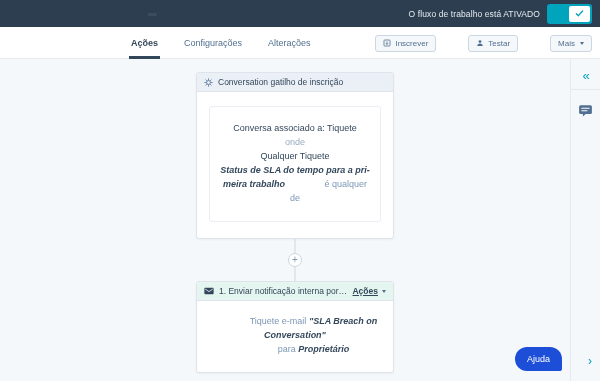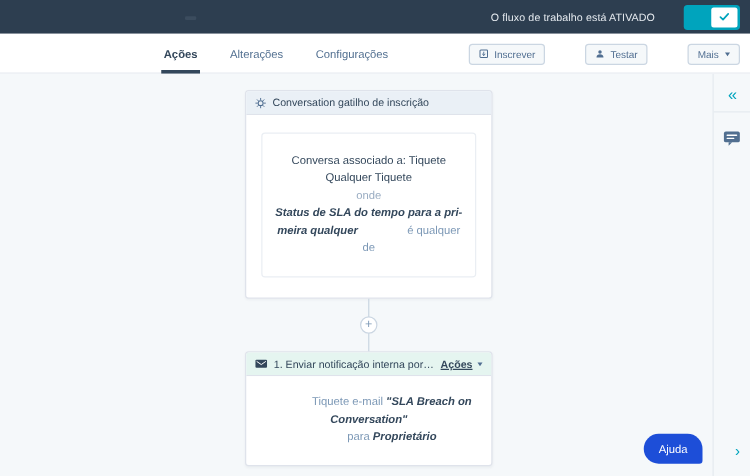--- a/index.html
+++ b/index.html
@@ -41,21 +41,21 @@
     top: 13px;
     width: 9px;
     height: 3px;
     background: #3b4c5e;
     border-radius: 1px;
   }
   .wf-status {
     font-size: 8.5px;
     color: #e5eaef;
     letter-spacing: .1px;
-    margin-right: 23px;
+    margin-right: 7px;
     white-space: nowrap;
   }
   .toggle {
     width: 45px;
     height: 20px;
     border-radius: 3px;
     background: #00a4bd;
     display: flex;
     align-items: center;
     justify-content: flex-end;
@@ -349,22 +349,22 @@
         <svg width="9" height="9" viewBox="0 0 10 10">
           <path d="M1.5 5.2 L3.8 7.4 L8.4 2.3" fill="none" stroke="#00a4bd" stroke-width="1.5" stroke-linecap="round" stroke-linejoin="round"></path>
         </svg>
       </div>
     </div>
   </div>
 
   <div class="navbar">
     <div class="tabs">
       <div class="tab active">Ações</div>
+      <div class="tab">Configurações</div>
       <div class="tab">Alterações</div>
-      <div class="tab">Configurações</div>
     </div>
 
     <div class="nav-actions">
       <div class="btn">
         <svg width="8" height="8" viewBox="0 0 12 12">
           <rect x="1.5" y="1.5" width="9" height="9" rx="1" fill="none" stroke="#506e91" stroke-width="1.2"></rect>
           <path d="M6 4 v4 M4.4 6.4 L6 8 L7.6 6.4" fill="none" stroke="#506e91" stroke-width="1.1" stroke-linecap="round" stroke-linejoin="round"></path>
         </svg>
         <span>Inscrever</span>
       </div>
@@ -392,27 +392,27 @@
         <div class="card-header trigger">
           <svg class="hicon" width="9" height="9" viewBox="0 0 12 12">
             <circle cx="6" cy="6" r="2.6" fill="none" stroke="#506e91" stroke-width="1.1"></circle>
             <path d="M6 .9 v1.6 M6 9.5 v1.6 M.9 6 h1.6 M9.5 6 h1.6 M2.4 2.4 l1.1 1.1 M8.5 8.5 l1.1 1.1 M9.6 2.4 l-1.1 1.1 M3.5 8.5 l-1.1 1.1" stroke="#506e91" stroke-width="1" stroke-linecap="round"></path>
           </svg>
           <span class="htitle">Conversation gatilho de inscrição</span>
         </div>
         <div class="card-body">
           <div class="inner-box">
             <div class="line b">Conversa associado a: Tiquete</div>
+            <div class="line muted">onde</div>
             <div class="line">Qualquer Tiquete</div>
-            <div class="line muted">onde</div>
             <div class="mixed">
               <b>Status de SLA do tempo para a pri-</b>
             </div>
             <div class="mixed">
-              <b>meira qualquer</b>
+              <b>meira trabalho</b>
               <span class="g">é qualquer de</span>
             </div>
           </div>
         </div>
       </div>
 
       <div class="connector">
         <div class="vline"></div>
         <div class="plus">+</div>
       </div>

